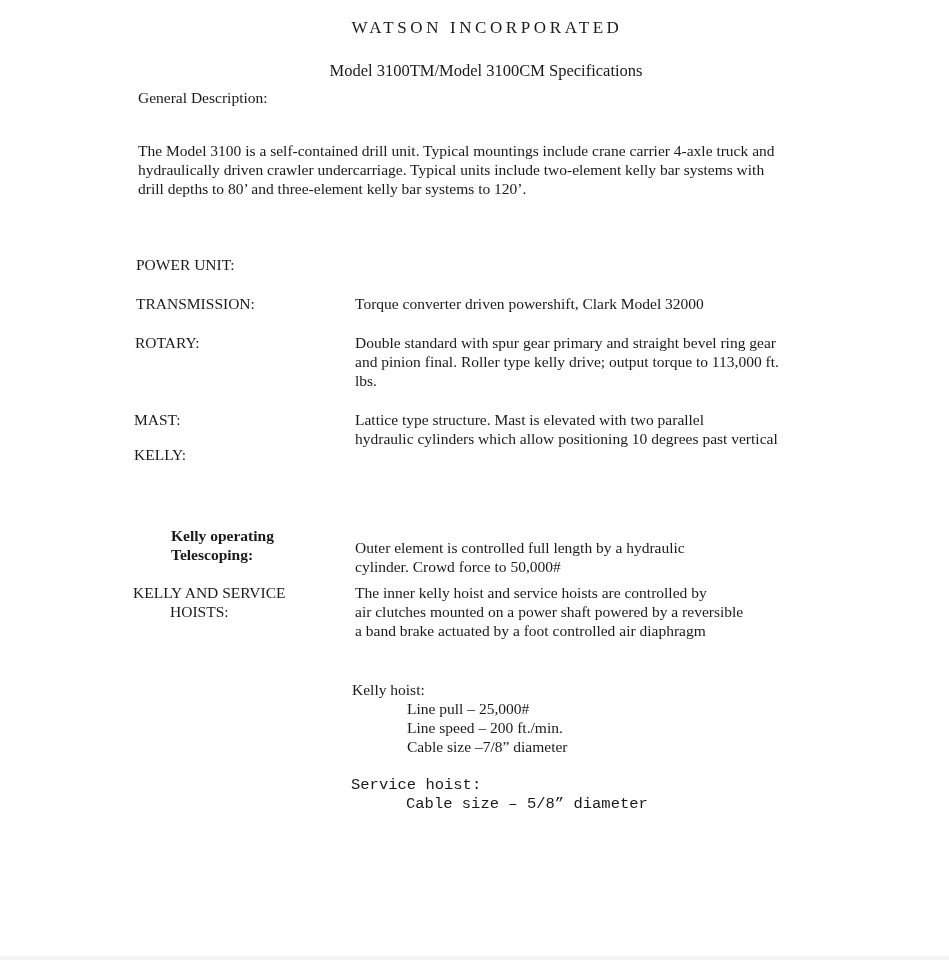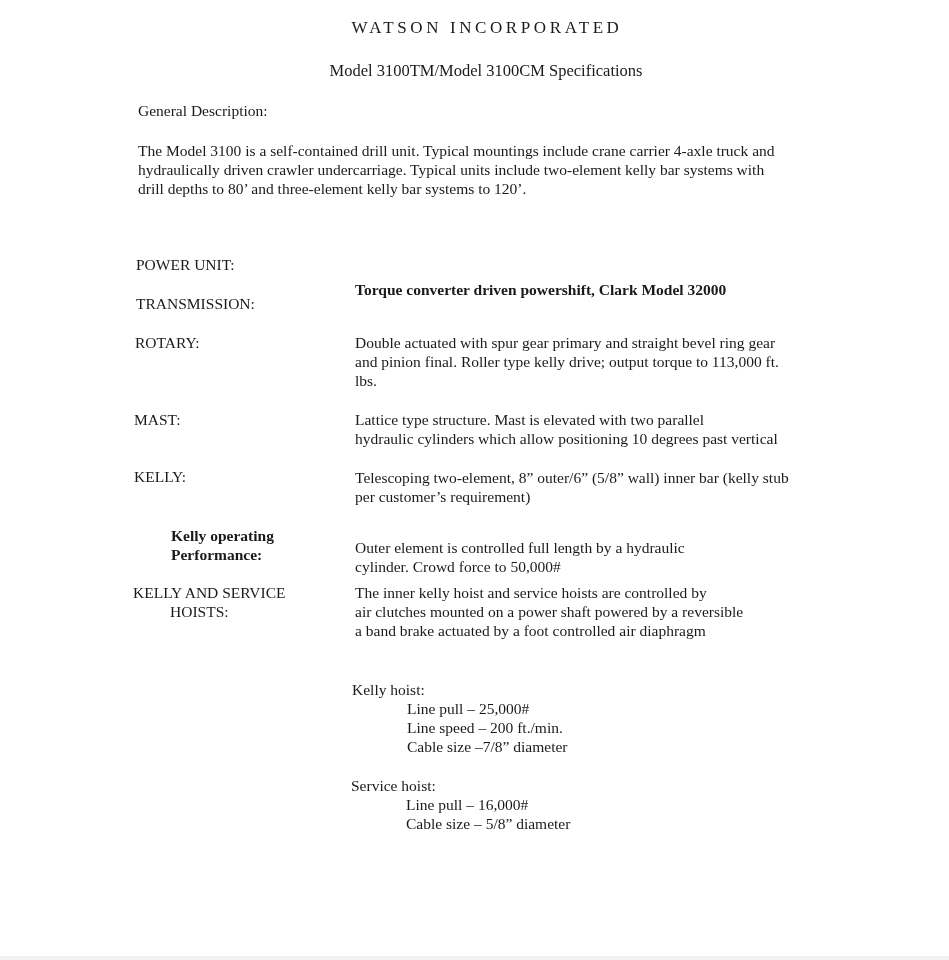--- a/index.html
+++ b/index.html
@@ -62,58 +62,54 @@
     }
   </style>
 </head>
 <body>
 
 <div class="page">
 
   <div class="abs company">WATSON INCORPORATED</div>
   <div class="abs subtitle">Model 3100TM/Model 3100CM Specifications</div>
 
-  <div class="abs" style="left:138px; top:101px;">General Description:</div>
+  <div class="abs" style="left:138px; top:88px;">General Description:</div>
 
   <div class="para" style="top:141px;">
     <div style="white-space:nowrap;height:19px;">The Model 3100 is a self-contained drill unit.  Typical mountings include crane carrier 4-axle truck and</div>
     <div style="white-space:nowrap;height:19px;">hydraulically driven crawler undercarriage.  Typical units include two-element kelly bar systems with</div>
     <div style="white-space:nowrap;height:19px;">drill depths to 80’ and three-element kelly bar systems to 120’.</div>
   </div>
 
 
   <div class="label" style="left:136px; top:255px;">POWER UNIT:</div>
 
   <div class="label" style="left:136px; top:294px;">TRANSMISSION:</div>
-  <div class="value" style="top:280px;font-weight:bold;">
+  <div class="value" style="top:294px;">
     <div>Torque converter driven powershift,  Clark Model 32000</div>
   </div>
 
   <div class="label" style="left:135px; top:333px;">ROTARY:</div>
   <div class="value" style="top:333px;">
-    <div>Double actuated with spur gear primary and straight bevel ring gear</div>
+    <div>Double standard with spur gear primary and straight bevel ring gear</div>
     <div>and pinion final.  Roller type kelly drive; output torque to 113,000 ft.</div>
     <div>lbs.</div>
   </div>
 
   <div class="label" style="left:134px; top:410px;">MAST:</div>
   <div class="value" style="top:410px;">
     <div>Lattice type structure.  Mast is elevated with two parallel</div>
     <div>hydraulic cylinders which allow positioning 10 degrees past vertical</div>
   </div>
 
-  <div class="label" style="left:134px; top:467px;">KELLY:</div>
-  <div class="value" style="top:468px;">
-    <div>Telescoping two-element, 8” outer/6” (5/8” wall) inner bar (kelly stub</div>
-    <div>per customer’s requirement)</div>
-  </div>
+  <div class="label" style="left:134px; top:445px;">KELLY:</div>
 
   <div class="label" style="left:171px; top:526px;font-weight:bold;">
     <div>Kelly operating</div>
-    <div>Performance:</div>
+    <div>Telescoping:</div>
   </div>
   <div class="value" style="top:526px;margin-top:12px;">
     <div>Outer element is controlled full length by a hydraulic</div>
     <div>cylinder.  Crowd force to 50,000#</div>
   </div>
 
   <div class="label" style="left:133px; top:583px;">
     <div>KELLY AND SERVICE</div>
     <div style="padding-left:37px;">HOISTS:</div>
   </div>
@@ -123,20 +119,19 @@
     <div>a band brake actuated by a foot controlled air diaphragm</div>
   </div>
 
   <div class="sub-block" style="left:352px; top:680px;">
     <div style="height:19px;">Kelly hoist:</div>
     <div class="sub-item">Line pull – 25,000#</div>
     <div class="sub-item">Line speed – 200 ft./min.</div>
     <div class="sub-item">Cable size –7/8” diameter</div>
   </div>
 
-  <div class="sub-block" style="left:351px; top:776px;">
+  <div class="sub-block" style="left:351px; top:776px;font-family:Liberation Mono, monospace;">
     <div style="height:19px;">Service hoist:</div>
-    <div class="sub-item">Line pull – 16,000#</div>
     <div class="sub-item">Cable size – 5/8” diameter</div>
   </div>
 
   <div class="bottom-line"></div>
 </div>
 
 </body></html>

